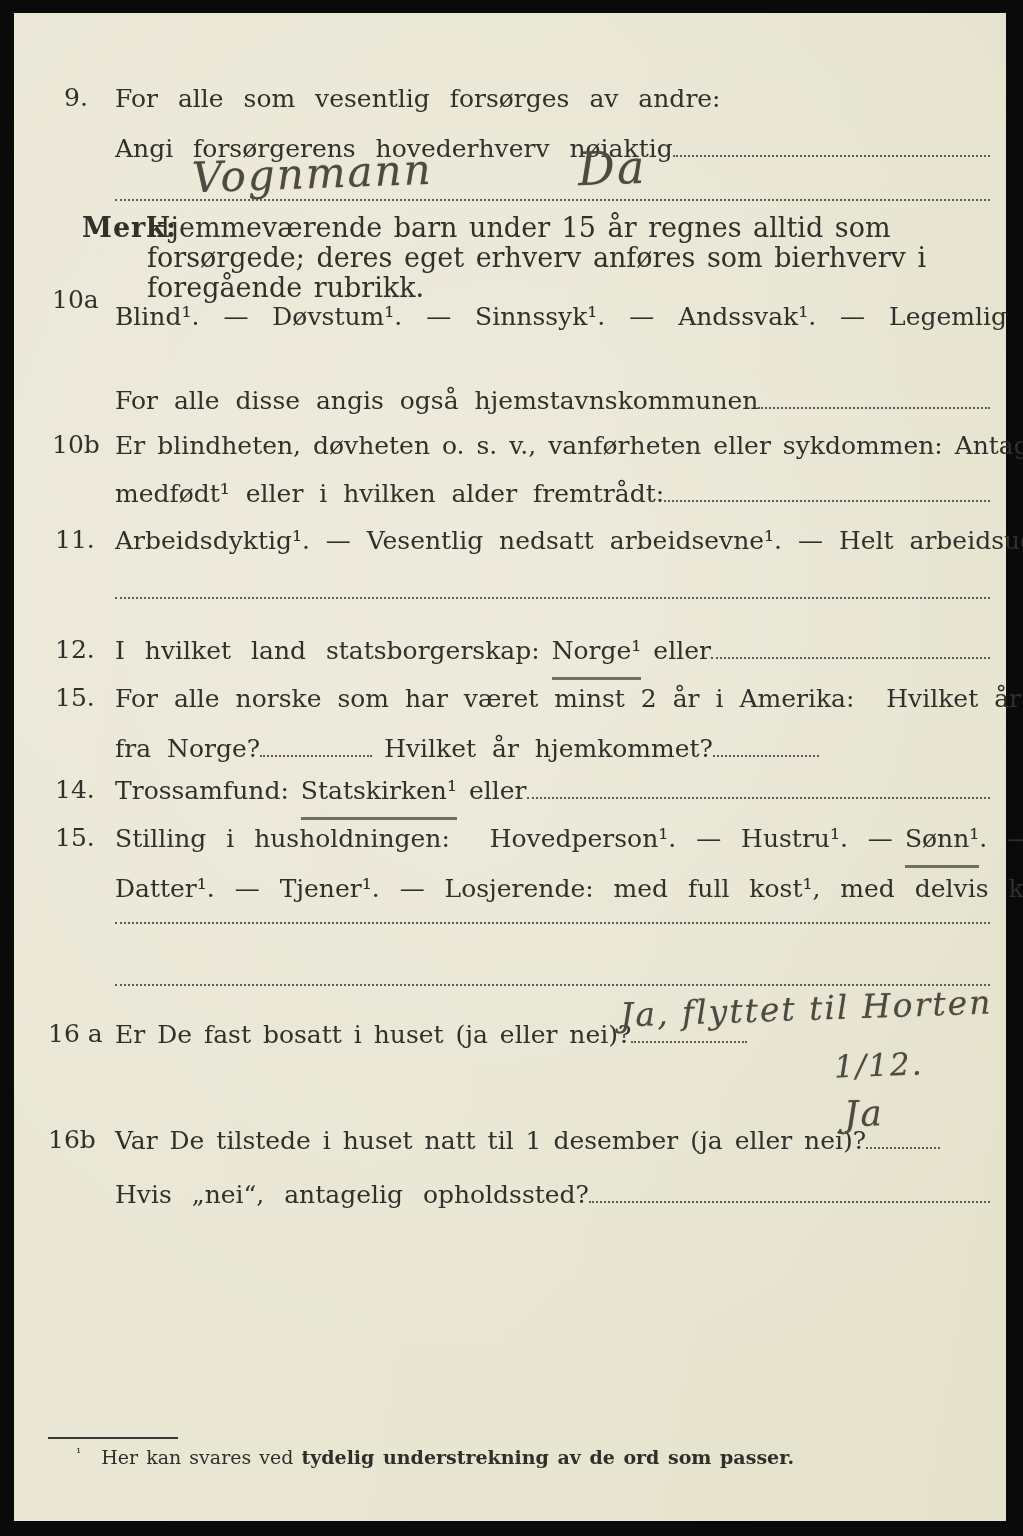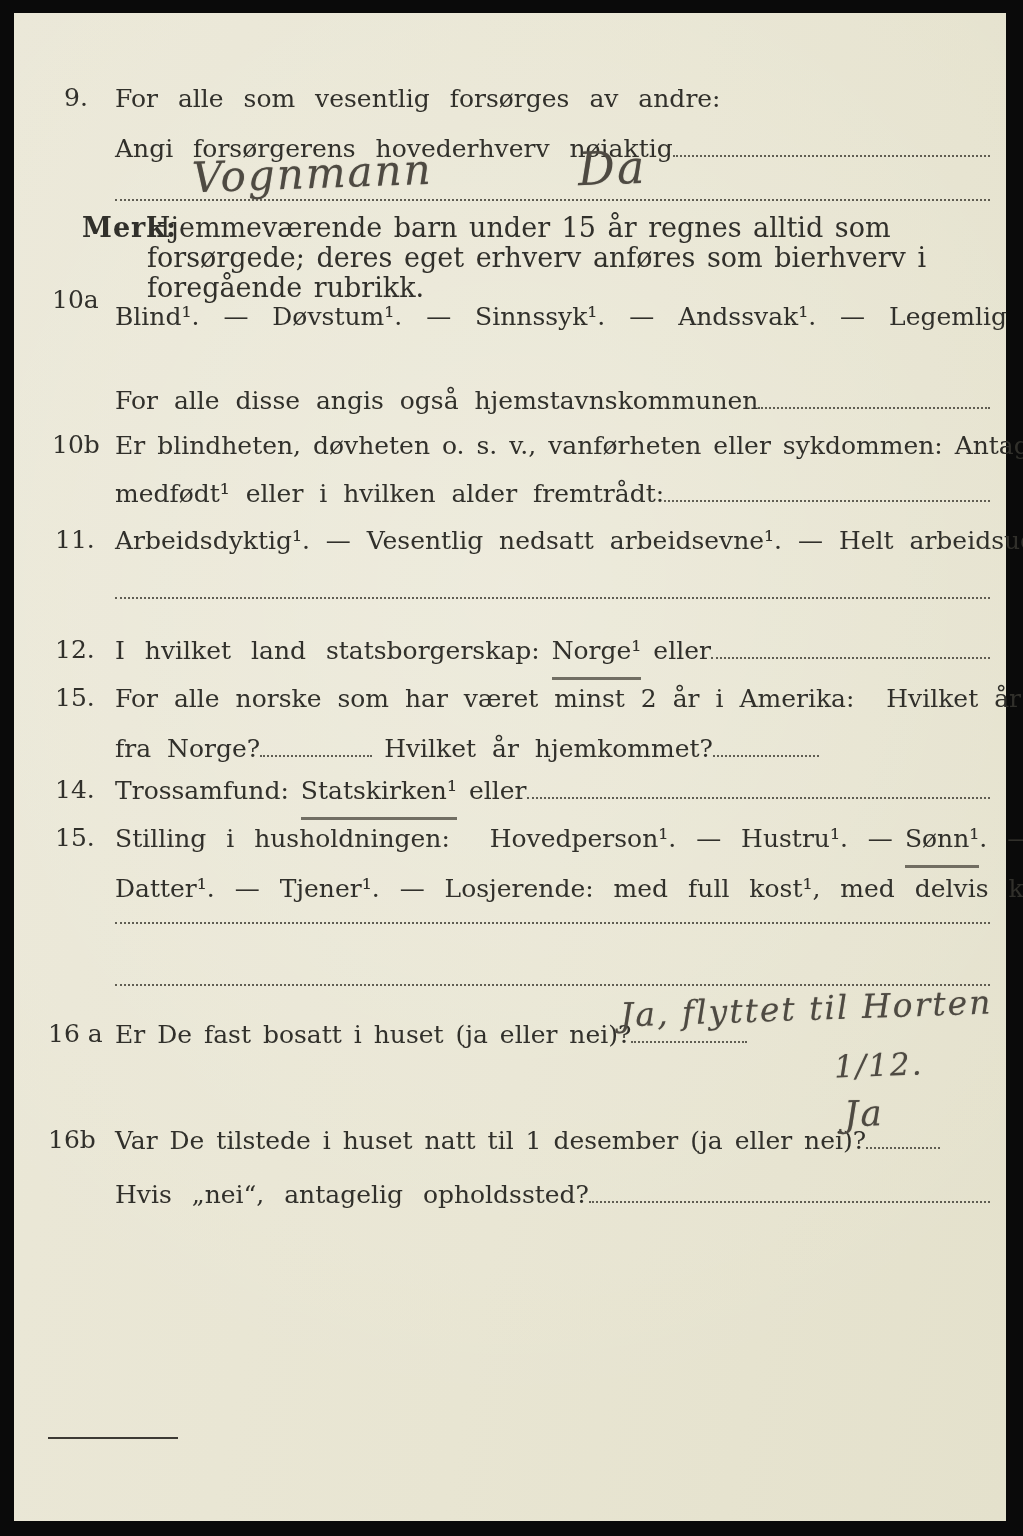--- a/index.html
+++ b/index.html
@@ -161,15 +161,20 @@
       <span class="t">Var De tilstede i huset natt til 1 desember (ja eller nei)?</span>
       <span class="leader fx74"></span>
     </div>
     <span class="hand h-16b">Ja</span>
     <div class="row p-q16b2 ws12">
       <span class="t">Hvis „nei“, antagelig opholdssted?</span>
       <span class="leader"></span>
     </div>
 
     <div class="rule-foot"></div>
+    <div class="p-foot">
+      <span class="marker">¹</span>
+      <span>Her kan svares ved</span>
+      <span class="b">tydelig understrekning av de ord som passer.</span>
+    </div>
 
   </div>
 </div>
 
 </body></html>

